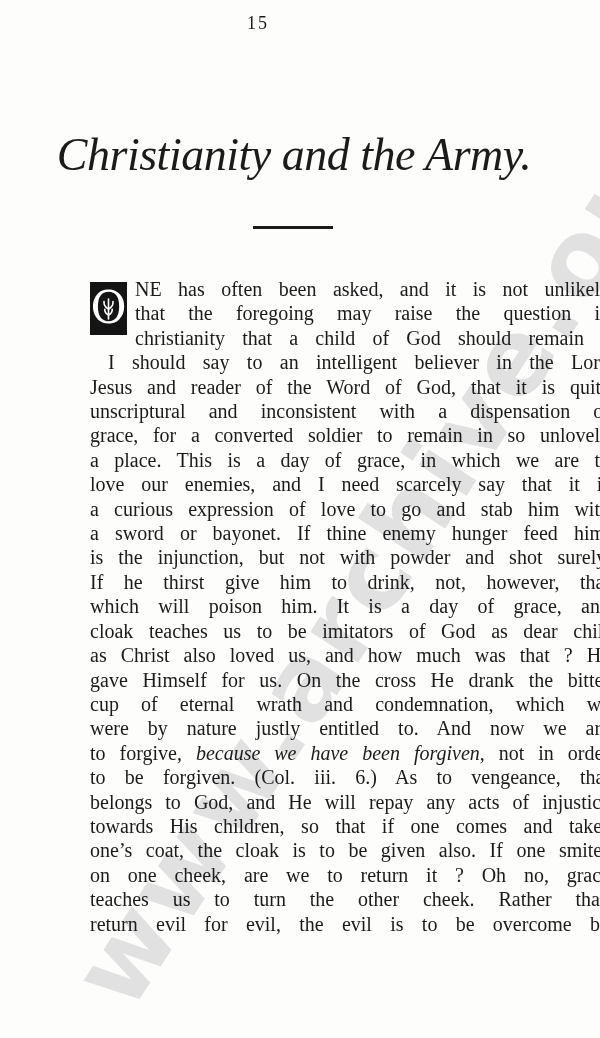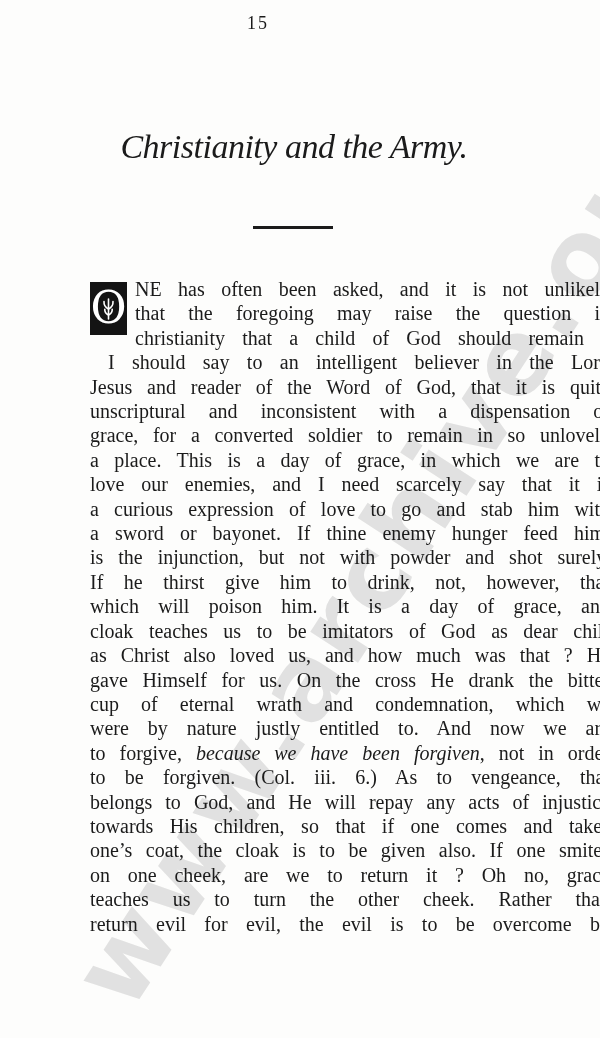--- a/index.html
+++ b/index.html
@@ -35,21 +35,21 @@
     text-align:center;
     font-size:18px;
     letter-spacing:2px;
   }
   .chapter-title {
     position:absolute;
     top:128px;
     left:294px;
     transform:translateX(-50%);
     font-style:italic;
-    font-size:34px;
+    font-size:46px;
     letter-spacing:-0.5px;
     white-space:nowrap;
   }
   .title-divider {
     position:absolute;
     top:226px; left:253px;
     width:80px; height:3px;
     background:#1b1b1b;
   }
   .body-text {

